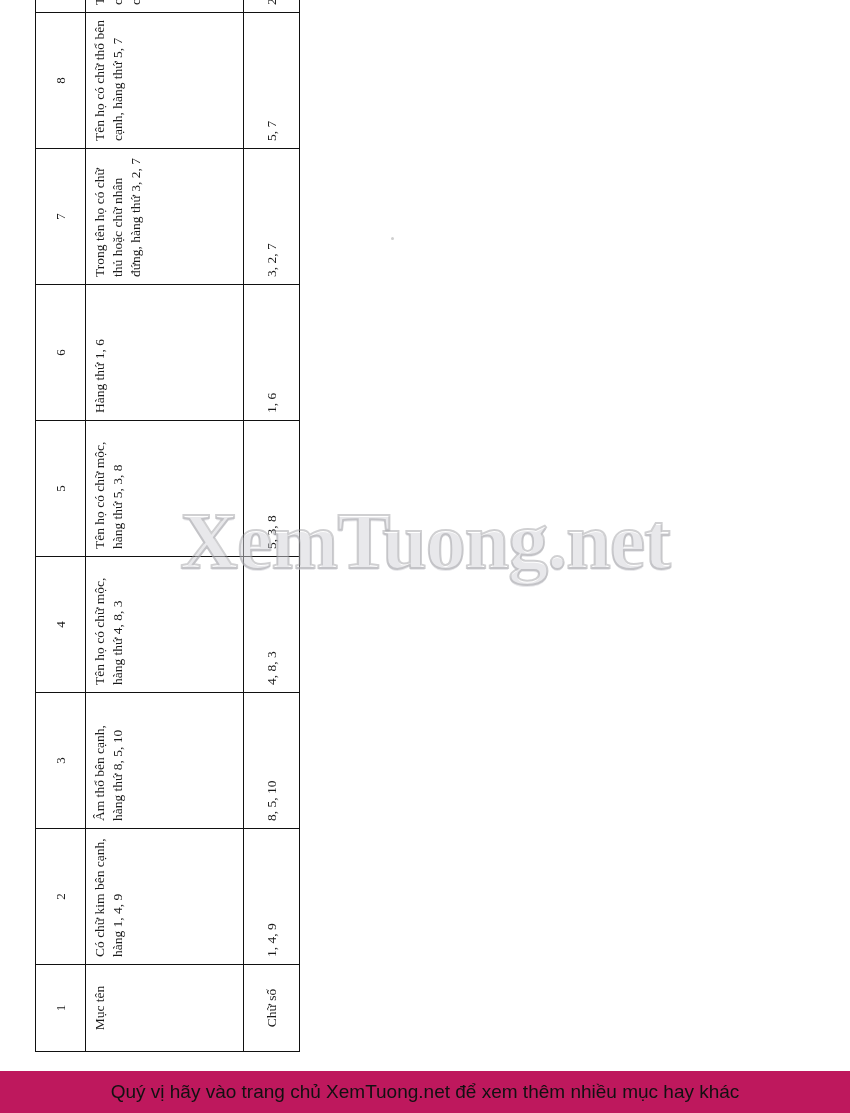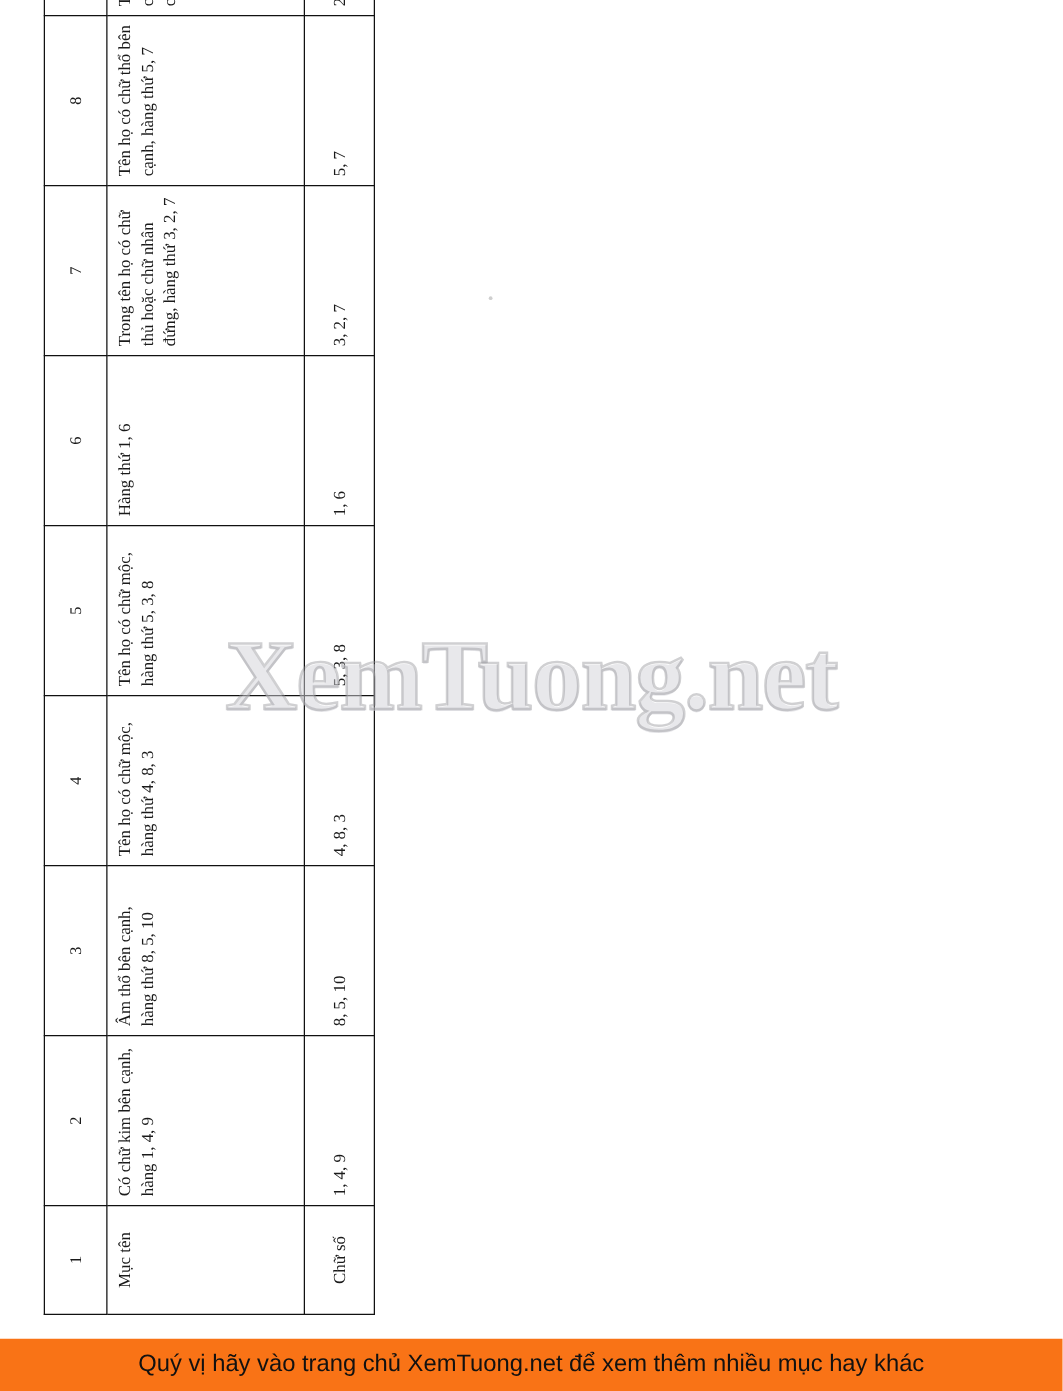--- a/index.html
+++ b/index.html
@@ -83,21 +83,21 @@
     white-space: nowrap;
   }
 
   
   #footer {
     position: absolute;
     left: 0;
     bottom: 0;
     width: 850px;
     height: 42px;
-    background: #f97316;
+    background: #be185d;
     border-top: 0;
     display: flex;
     align-items: center;
     justify-content: center;
   }
   #footer .footer-text {
     font-family: "Liberation Sans", sans-serif;
     font-size: 19px;
     color: #111;
     white-space: nowrap;

